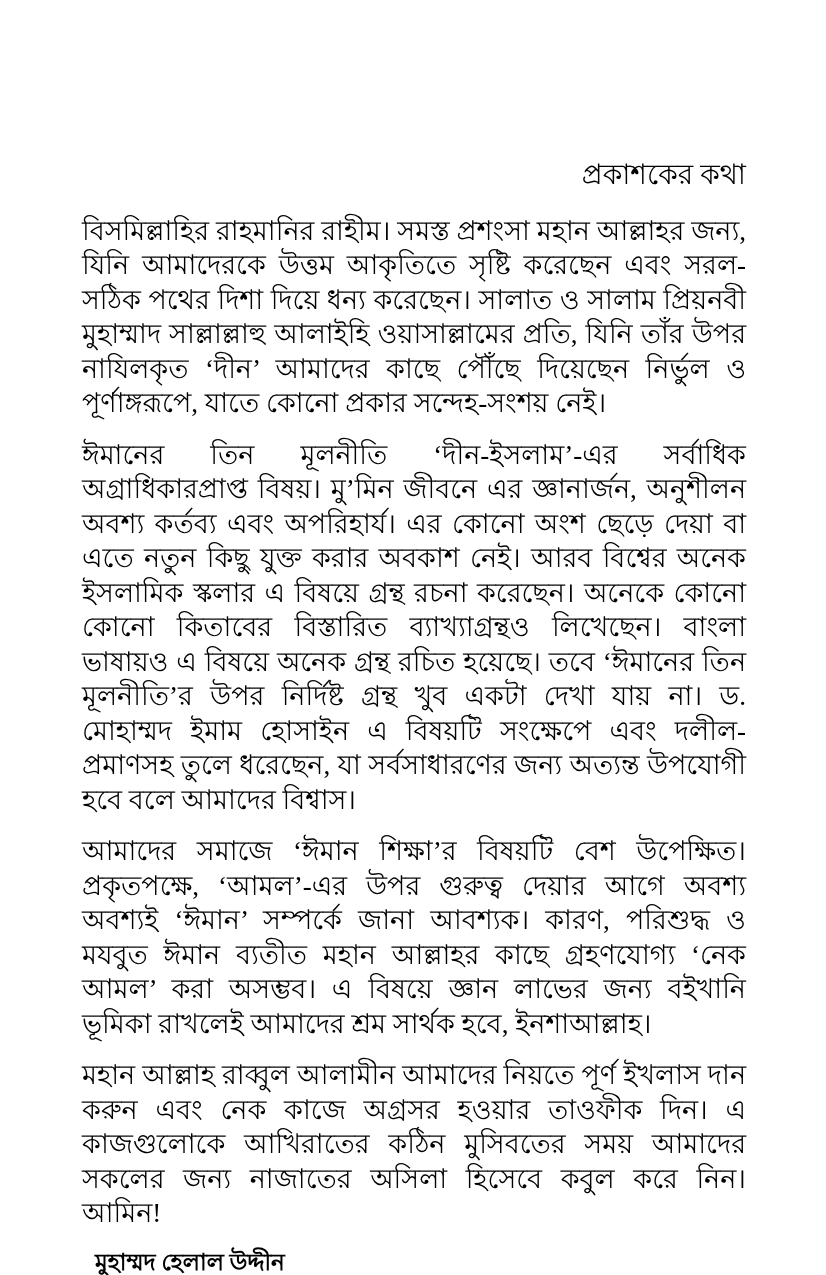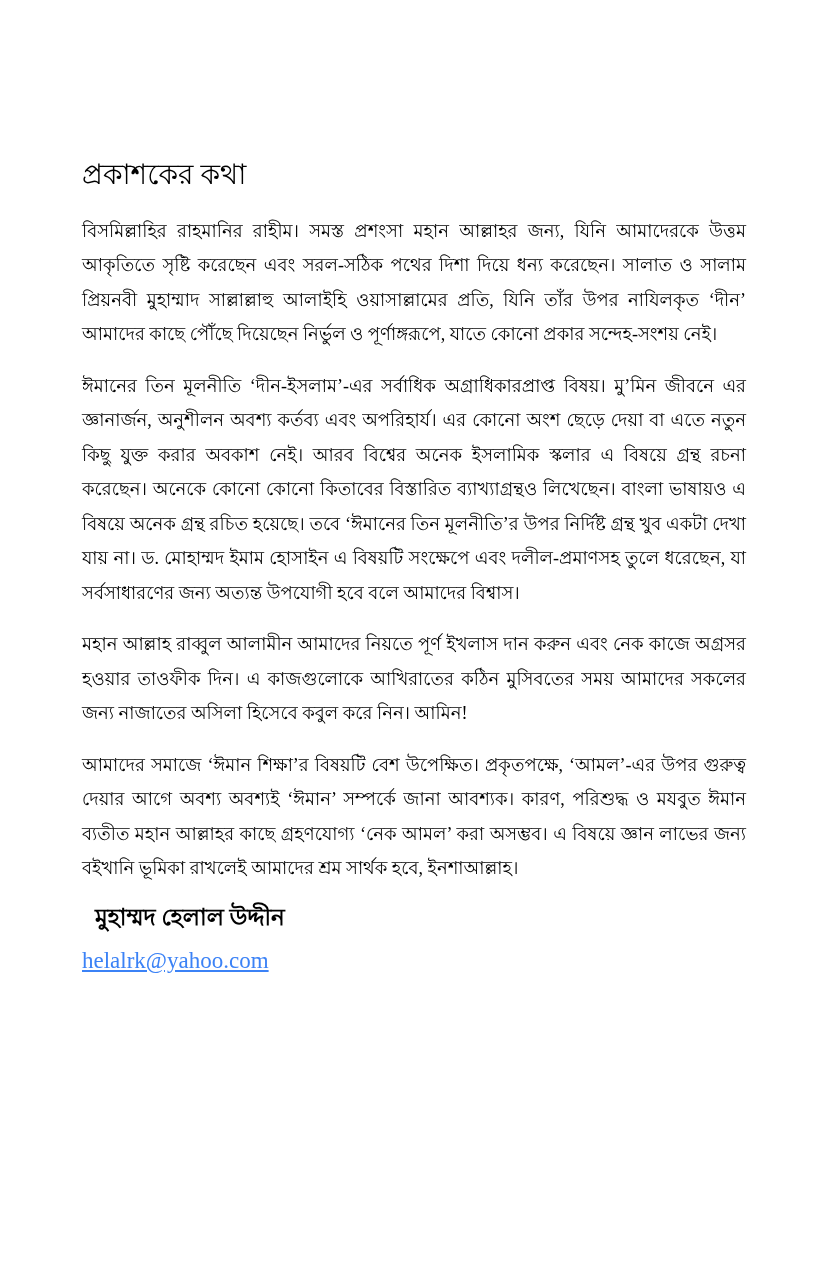--- a/index.html
+++ b/index.html
@@ -15,28 +15,28 @@
     color: #000000;
     overflow: hidden;
   }
   .page {
     position: absolute;
     left: 82px;
     top: 158px;
     width: 664px;
   }
   .page-title {
-    text-align: left;
+    text-align: right;
     font-size: 28px;
     font-weight: 500;
     margin: 0 0 22px 0;
     line-height: 1.2;
   }
   .body-text p {
-    font-size: 18px;
+    font-size: 27px;
     line-height: 34.5px;
     text-align: justify;
     text-justify: inter-word;
     margin: 0 0 17px 0;
   }
   .signature {
     margin-top: 4px;
     font-size: 23px;
     line-height: 30px;
   }
@@ -53,22 +53,22 @@
 </head>
 <body>
 
 <div class="page">
 
   <h1 class="page-title">প্রকাশকের কথা</h1>
 
   <div class="body-text">
     <p>বিসমিল্লাহির রাহমানির রাহীম। সমস্ত প্রশংসা মহান আল্লাহর জন্য, যিনি আমাদেরকে উত্তম আকৃতিতে সৃষ্টি করেছেন এবং সরল-সঠিক পথের দিশা দিয়ে ধন্য করেছেন। সালাত ও সালাম প্রিয়নবী মুহাম্মাদ সাল্লাল্লাহু আলাইহি ওয়াসাল্লামের প্রতি, যিনি তাঁর উপর নাযিলকৃত ‘দীন’ আমাদের কাছে পৌঁছে দিয়েছেন নির্ভুল ও পূর্ণাঙ্গরূপে, যাতে কোনো প্রকার সন্দেহ-সংশয় নেই।</p>
     <p>ঈমানের তিন মূলনীতি ‘দীন-ইসলাম’-এর সর্বাধিক অগ্রাধিকারপ্রাপ্ত বিষয়। মু’মিন জীবনে এর জ্ঞানার্জন, অনুশীলন অবশ্য কর্তব্য এবং অপরিহার্য। এর কোনো অংশ ছেড়ে দেয়া বা এতে নতুন কিছু যুক্ত করার অবকাশ নেই। আরব বিশ্বের অনেক ইসলামিক স্কলার এ বিষয়ে গ্রন্থ রচনা করেছেন। অনেকে কোনো কোনো কিতাবের বিস্তারিত ব্যাখ্যাগ্রন্থও লিখেছেন। বাংলা ভাষায়ও এ বিষয়ে অনেক গ্রন্থ রচিত হয়েছে। তবে ‘ঈমানের তিন মূলনীতি’র উপর নির্দিষ্ট গ্রন্থ খুব একটা দেখা যায় না। ড. মোহাম্মদ ইমাম হোসাইন এ বিষয়টি সংক্ষেপে এবং দলীল-প্রমাণসহ তুলে ধরেছেন, যা সর্বসাধারণের জন্য অত্যন্ত উপযোগী হবে বলে আমাদের বিশ্বাস।</p>
+    <p>আমাদের সমাজে ‘ঈমান শিক্ষা’র বিষয়টি বেশ উপেক্ষিত। প্রকৃতপক্ষে, ‘আমল’-এর উপর গুরুত্ব দেয়ার আগে অবশ্য অবশ্যই ‘ঈমান’ সম্পর্কে জানা আবশ্যক। কারণ, পরিশুদ্ধ ও মযবুত ঈমান ব্যতীত মহান আল্লাহর কাছে গ্রহণযোগ্য ‘নেক আমল’ করা অসম্ভব। এ বিষয়ে জ্ঞান লাভের জন্য বইখানি ভূমিকা রাখলেই আমাদের শ্রম সার্থক হবে, ইনশাআল্লাহ।</p>
     <p>মহান আল্লাহ রাব্বুল আলামীন আমাদের নিয়তে পূর্ণ ইখলাস দান করুন এবং নেক কাজে অগ্রসর হওয়ার তাওফীক দিন। এ কাজগুলোকে আখিরাতের কঠিন মুসিবতের সময় আমাদের সকলের জন্য নাজাতের অসিলা হিসেবে কবুল করে নিন। আমিন!</p>
-    <p>আমাদের সমাজে ‘ঈমান শিক্ষা’র বিষয়টি বেশ উপেক্ষিত। প্রকৃতপক্ষে, ‘আমল’-এর উপর গুরুত্ব দেয়ার আগে অবশ্য অবশ্যই ‘ঈমান’ সম্পর্কে জানা আবশ্যক। কারণ, পরিশুদ্ধ ও মযবুত ঈমান ব্যতীত মহান আল্লাহর কাছে গ্রহণযোগ্য ‘নেক আমল’ করা অসম্ভব। এ বিষয়ে জ্ঞান লাভের জন্য বইখানি ভূমিকা রাখলেই আমাদের শ্রম সার্থক হবে, ইনশাআল্লাহ।</p>
   </div>
 
   <div class="signature">
     <div class="sig-name">মুহাম্মদ হেলাল উদ্দীন</div>
     <div class="sig-email">
       <a href="#">helalrk@yahoo.com</a>
     </div>
   </div>
 
 </div>

